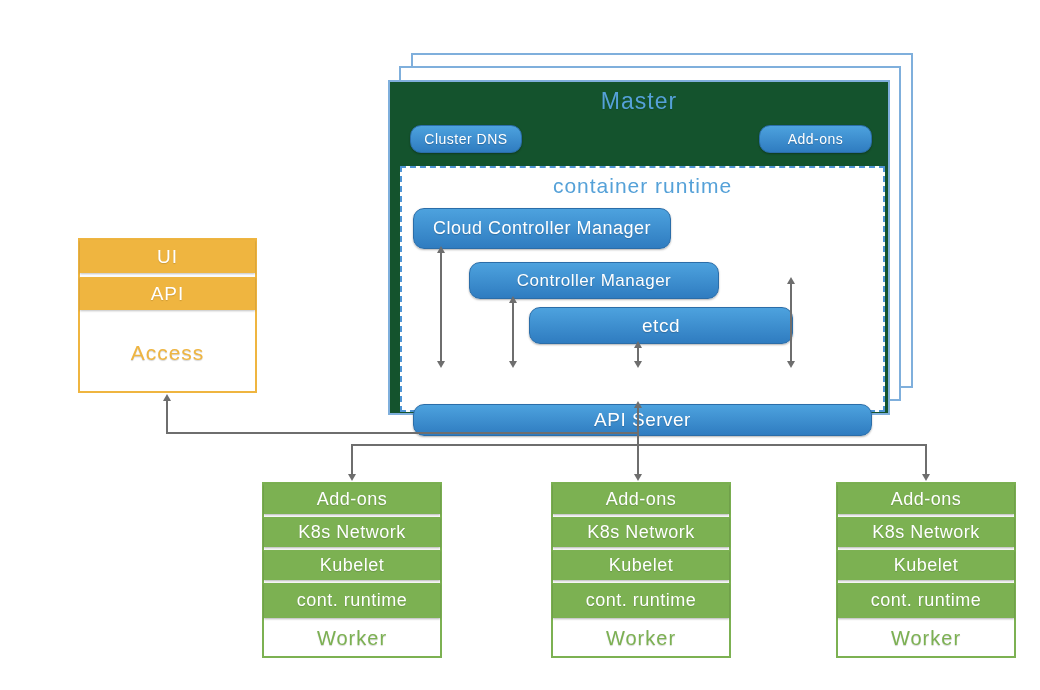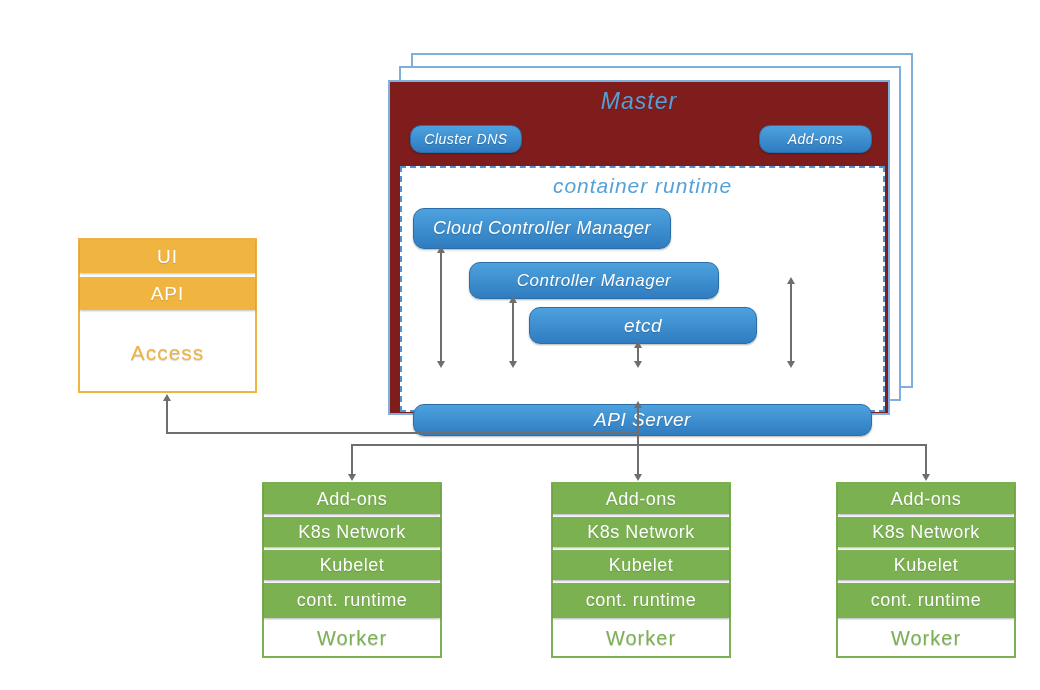--- a/index.html
+++ b/index.html
@@ -8,21 +8,21 @@
   .canvas {
     position:relative; width:1040px; height:690px; background:#ffffff;
     overflow:hidden; margin:0 auto;
   }
   
   .m-layer {
     position:absolute; width:502px; height:335px;
     background:#ffffff; border:2px solid #7fafdc;
   }
   .master-front { position:absolute; left:388px; top:80px; width:502px; height:335px;
-    background:#7f1d1d; border:2px solid #7fafdc;font-style:italic; }
+    background:#14532d; border:2px solid #7fafdc; }
   .m-title {
     position:absolute; left:0; right:0; top:6px; text-align:center;
     font-size:23px; color:#55a1d8; letter-spacing:1px;
     text-shadow:0 1px 1px rgba(0,0,0,0.12);
   }
   
   .bluebox {
     position:absolute; display:flex; align-items:center; justify-content:center;
     background:linear-gradient(180deg,#4da2de 0%, #2f7cc0 100%);
     border:1px solid #2b6da8; border-radius:11px;
@@ -98,21 +98,21 @@
     <div class="bluebox" style="left:369px; top:43px; width:113px; height:28px; font-size:14px;">Add-ons</div>
 
     <div class="cr-box">
       <div class="cr-title">container runtime</div>
 
       <div class="bluebox" style="left:11px; top:40px; width:258px; height:41px; font-size:18px;">Cloud Controller Manager</div>
 
       <div class="bluebox" style="left:67px; top:94px; width:250px; height:37px; font-size:17px;">Controller Manager</div>
 
 
-      <div class="bluebox" style="left:127px; top:139px; width:228px; height:37px; font-size:19px;">etcd</div>
+      <div class="bluebox" style="left:127px; top:139px; width:264px; height:37px; font-size:19px;">etcd</div>
 
       <div class="bluebox" style="left:11px; top:188px; width:459px; height:32px; font-size:19px;margin-top:48px;">API Server</div>
     </div>
   </div>
 
   <div>
     <div class="tri tri-up" style="left:437px; top:246px;"></div>
     <div class="vline" style="left:440px; top:252px; height:110px;"></div>
     <div class="tri tri-down" style="left:437px; top:361px;"></div>
   </div>

